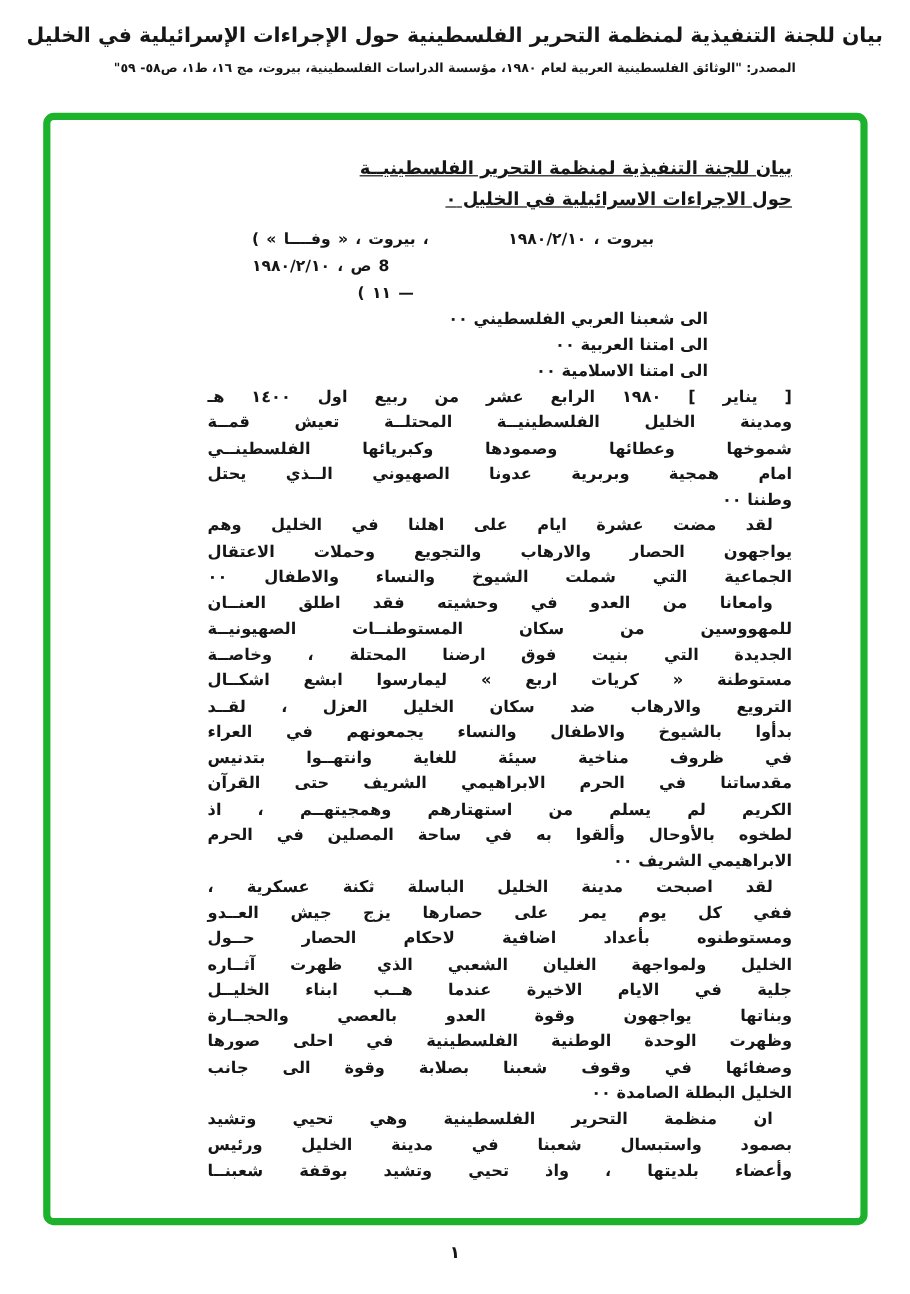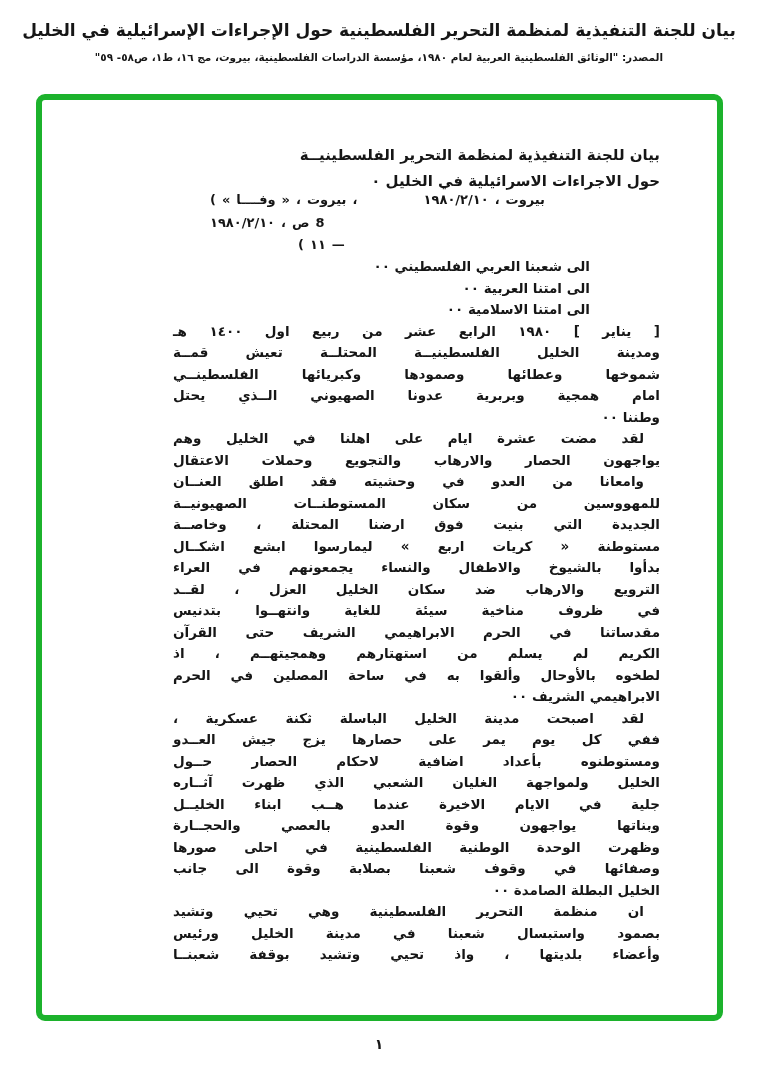--- a/index.html
+++ b/index.html
@@ -7,22 +7,22 @@
         font-family:"DejaVu Sans",sans-serif;color:#161616;border-radius:11px;}
   
   .hdr-title{position:absolute;top:20px;left:0;width:758px;text-align:center;
              font-size:17px;font-weight:700;direction:rtl;}
   .hdr-src{position:absolute;top:51px;left:0;width:758px;text-align:center;
            font-size:10.5px;font-weight:700;direction:rtl;}
   
   .frame{position:absolute;left:36px;top:94px;width:675px;height:915px;
          border:6px solid #1cb22c;border-radius:9px;background:#ffffff;}
   
-  #doc-title{position:absolute;left:173px;top:142px;width:487px;direction:rtl;
-             font-size:15px;font-weight:700;line-height:26px;}
+  #doc-title{position:absolute;left:173px;top:127px;width:487px;direction:rtl;
+             font-size:15px;font-weight:700;line-height:26px;text-decoration:underline;}
   
   #dateline{position:absolute;left:173px;top:190px;width:489px;height:66px;
             font-size:13px;font-weight:700;}
   .tokrow{position:absolute;display:flex;flex-direction:row;direction:ltr;
           gap:6px;white-space:nowrap;}
   .tokrow span{unicode-bidi:isolate;}
   #dl-right{top:2px;right:117px;}
   #cit1{top:2px;left:37px;}
   #cit2{top:25px;left:37px;}
   #cit3{top:47px;left:125px;}
@@ -84,26 +84,27 @@
       <div class="ln ind70">الى شعبنا العربي الفلسطيني ٠٠</div>
       <div class="ln ind70">الى امتنا العربية ٠٠</div>
       <div class="ln ind70">الى امتنا الاسلامية ٠٠</div>
       <div class="ln j">[ يناير ] ١٩٨٠ الرابع عشر من ربيع اول ١٤٠٠ هـ</div>
       <div class="ln j">ومدينة الخليل الفلسطينيــة المحتلــة تعيش قمــة</div>
       <div class="ln j">شموخها وعطائها وصمودها وكبريائها الفلسطينــي</div>
       <div class="ln j">امام همجية وبربرية عدونا الصهيوني الــذي يحتل</div>
       <div class="ln">وطننا ٠٠</div>
       <div class="ln j ind16">لقد مضت عشرة ايام على اهلنا في الخليل وهم</div>
       <div class="ln j">يواجهون الحصار والارهاب والتجويع وحملات الاعتقال</div>
+      <div class="ln j">الجماعية التي شملت الشيوخ والنساء والاطفال ٠٠</div>
       <div class="ln j ind16">وامعانا من العدو في وحشيته فقد اطلق العنــان</div>
       <div class="ln j">للمهووسين من سكان المستوطنــات الصهيونيــة</div>
       <div class="ln j">الجديدة التي بنيت فوق ارضنا المحتلة ، وخاصــة</div>
       <div class="ln j">مستوطنة « كريات اربع » ليمارسوا ابشع اشكــال</div>
+      <div class="ln j">الترويع والارهاب ضد سكان الخليل العزل ، لقــد</div>
       <div class="ln j">بدأوا بالشيوخ والاطفال والنساء يجمعونهم في العراء</div>
-      <div class="ln j">الترويع والارهاب ضد سكان الخليل العزل ، لقــد</div>
       <div class="ln j">في ظروف مناخية سيئة للغاية وانتهــوا بتدنيس</div>
       <div class="ln j">مقدساتنا في الحرم الابراهيمي الشريف حتى القرآن</div>
       <div class="ln j">الكريم لم يسلم من استهتارهم وهمجيتهــم ، اذ</div>
       <div class="ln j">لطخوه بالأوحال وألقوا به في ساحة المصلين في الحرم</div>
       <div class="ln">الابراهيمي الشريف ٠٠</div>
       <div class="ln j ind16">لقد اصبحت مدينة الخليل الباسلة ثكنة عسكرية ،</div>
       <div class="ln j">ففي كل يوم يمر على حصارها يزج جيش العــدو</div>
       <div class="ln j">ومستوطنوه بأعداد اضافية لاحكام الحصار حــول</div>
       <div class="ln j">الخليل ولمواجهة الغليان الشعبي الذي ظهرت آثــاره</div>
       <div class="ln j">جلية في الايام الاخيرة عندما هــب ابناء الخليــل</div>

